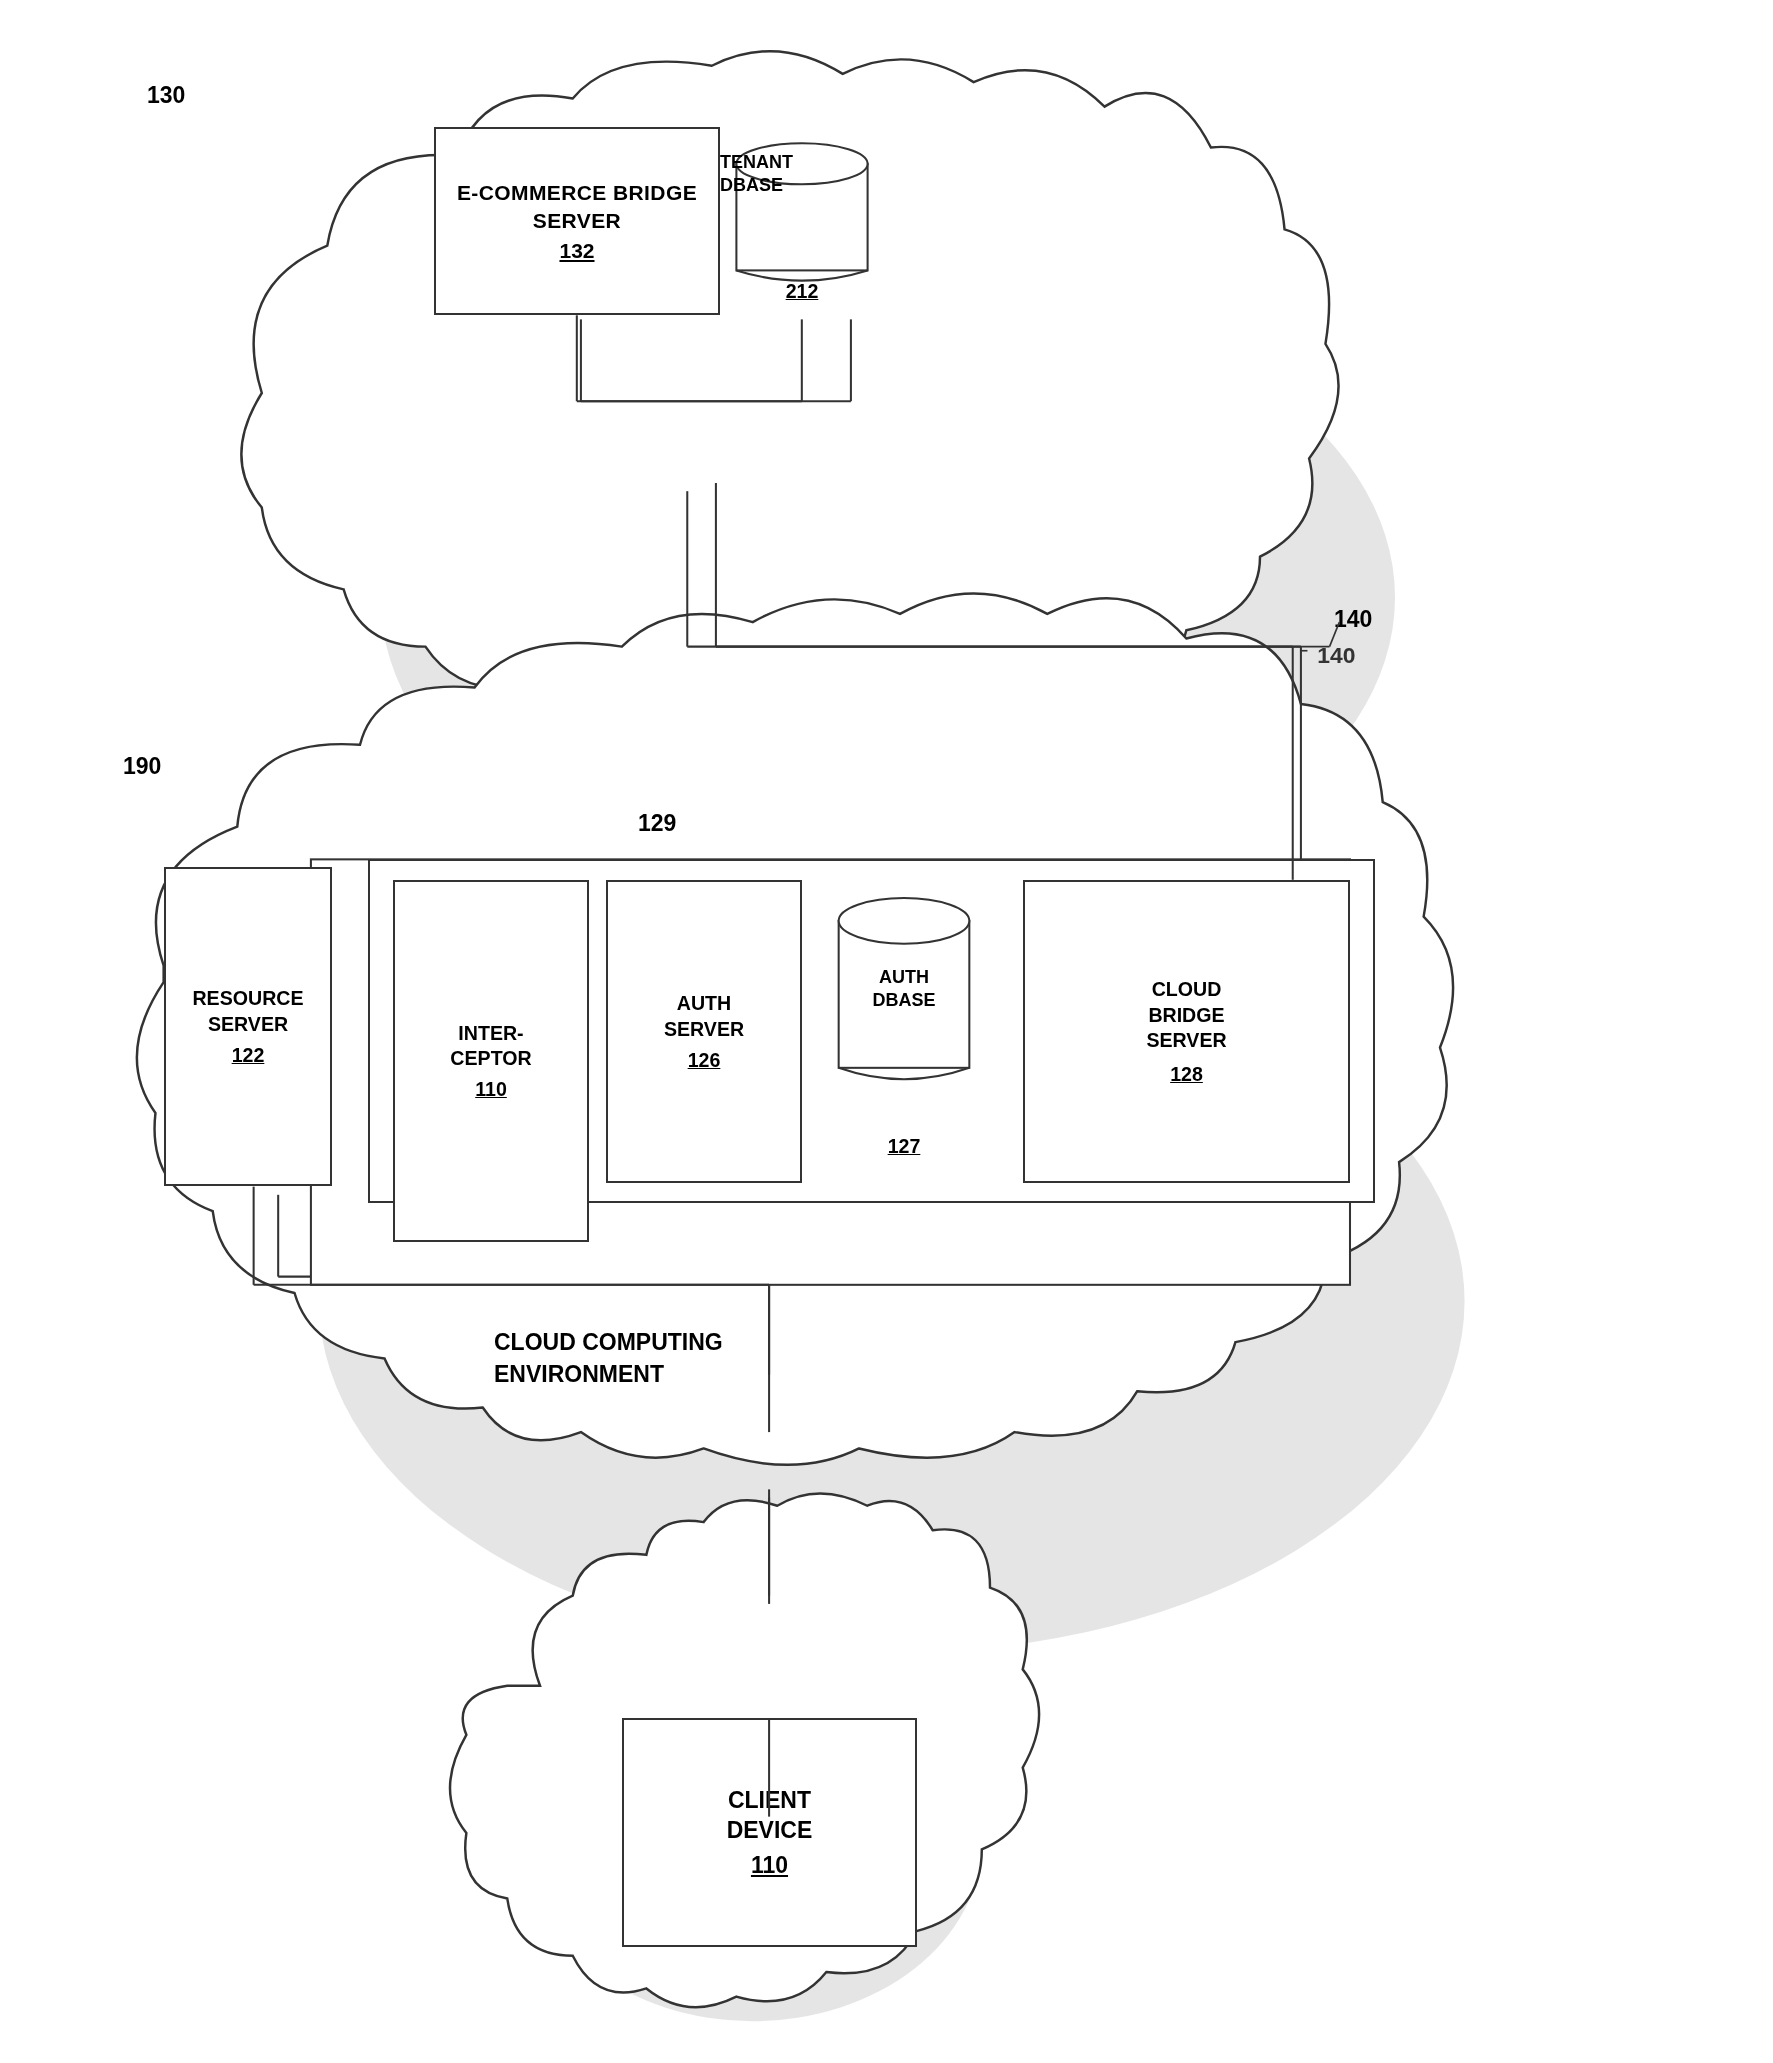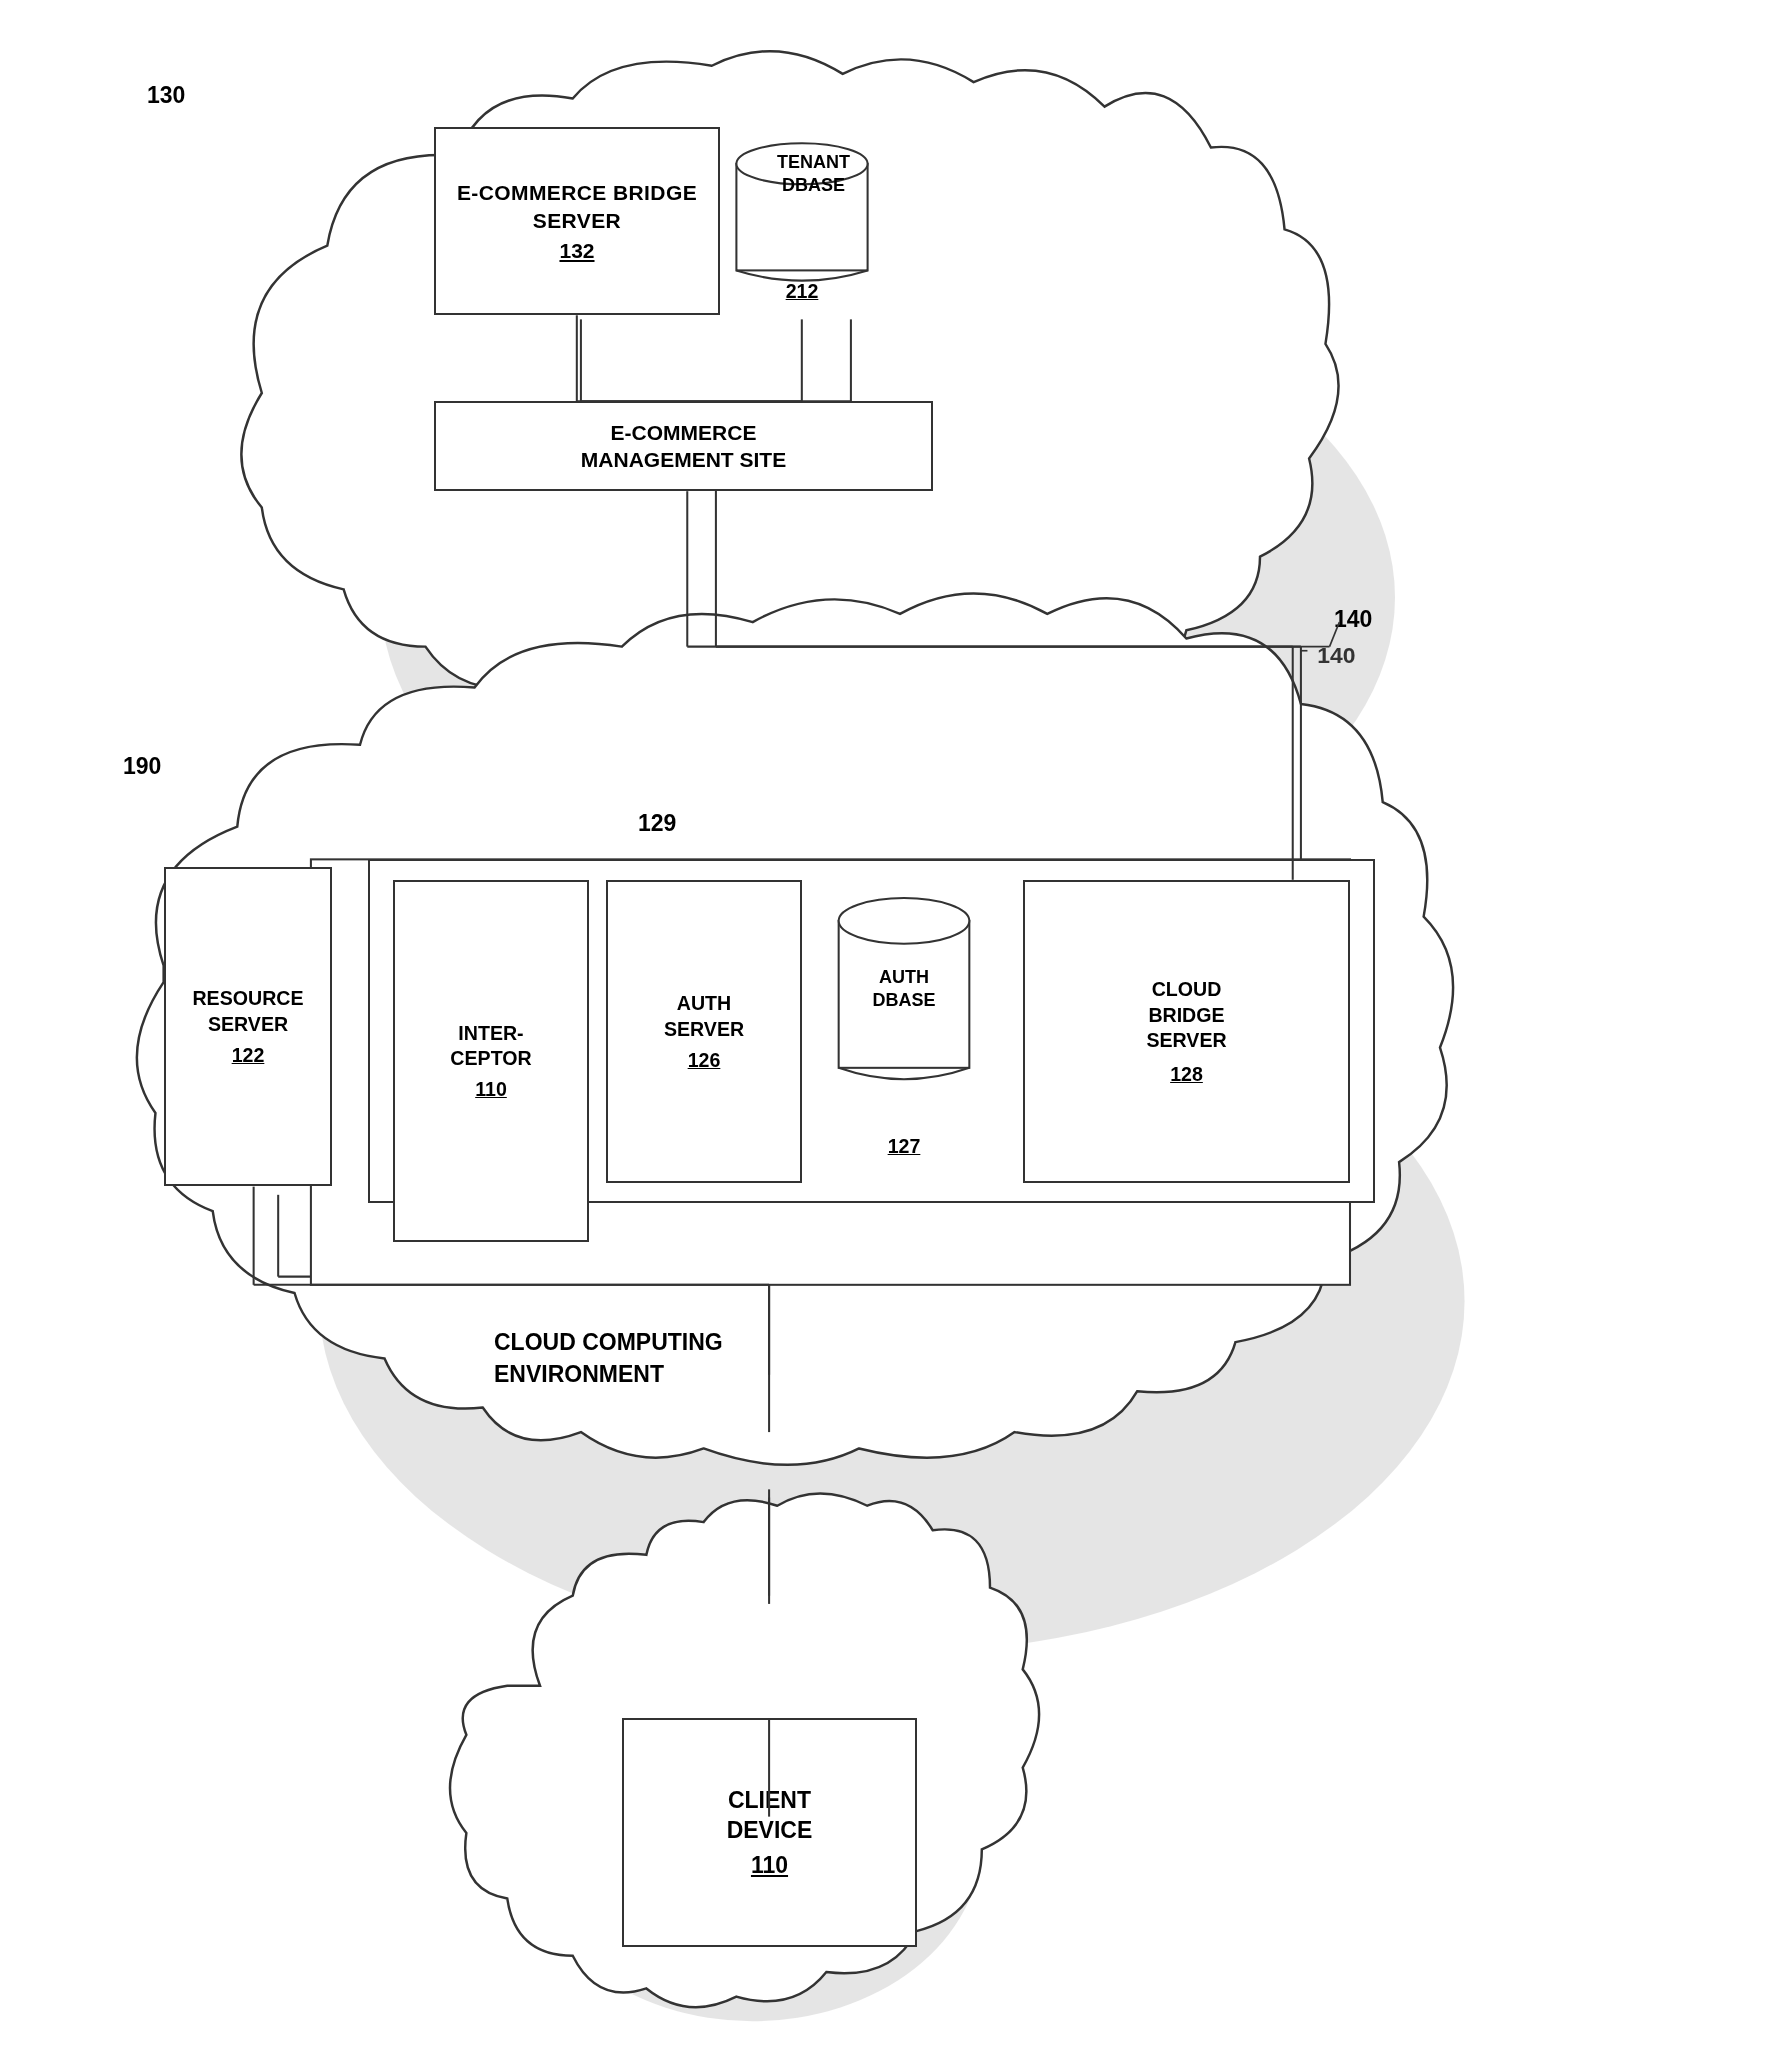--- a/index.html
+++ b/index.html
@@ -182,31 +182,28 @@
 
   <div style="position:absolute; left:720px; top:106px; width:164px; height:213px; display:flex; flex-direction:column; align-items:center; justify-content:center;">
     <svg width="164" height="164" viewBox="0 0 200 200">
 
       <rect x="20" y="40" width="160" height="130" fill="white" stroke="#333" stroke-width="2.5"></rect>
 
       <ellipse cx="100" cy="40" rx="80" ry="25" fill="white" stroke="#333" stroke-width="2.5"></ellipse>
 
       <path d="M 20 170 Q 100 195 180 170" fill="none" stroke="#333" stroke-width="2.5"></path>
     </svg>
-    <div style="position:absolute; top:45px; left:0; right:0; text-align:center;padding-left:23px;">
+    <div style="position:absolute; top:45px; left:0; right:0; ">
       <span style="font-size:18px; font-weight:bold; line-height:1.3;">TENANT<br>DBASE</span>
     </div>
     <div style="position:absolute; bottom:16.4px; left:0; right:0; text-align:center;">
       <span style="font-size:19.6px; font-weight:bold; text-decoration:underline;">212</span>
     </div>
   </div>
 
-  <div class="component-box" style="left: 434px; top: 401px; width: 499px; height: 90px; border: 2px solid #333;">
-    <span style="font-size:21px; font-weight:bold; text-align:center; line-height:1.3;">E-COMMERCE<br>MANAGEMENT SITE</span>
-  </div>
 
   <div class="component-box" style="left: 164px; top: 867px; width: 168px; height: 319px; border: 2px solid #333;">
     <span style="font-size:19.6px; font-weight:bold; text-align:center; line-height:1.3;">RESOURCE<br>SERVER</span>
     <span style="font-size:19.6px; font-weight:bold; text-decoration:underline; margin-top:6.5px;">122</span>
   </div>
 
   <div style="position:absolute; left:368px; top:859px; width:1007px; height:344px; border:2px solid #333; background:white;">
   </div>
 
   <div class="component-box" style="left: 393px; top: 880px; width: 196px; height: 362px; border: 2px solid #333; background:white;">

